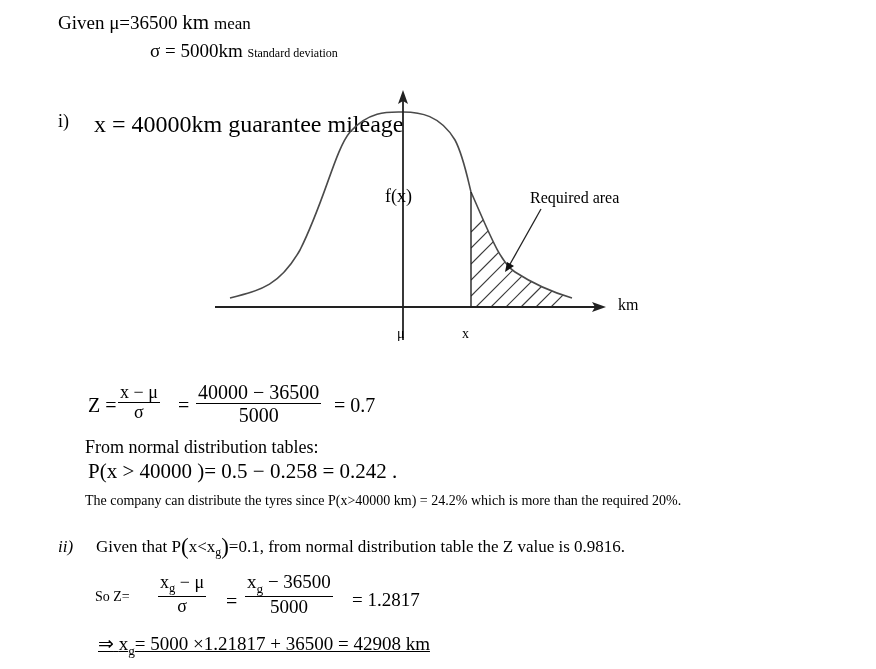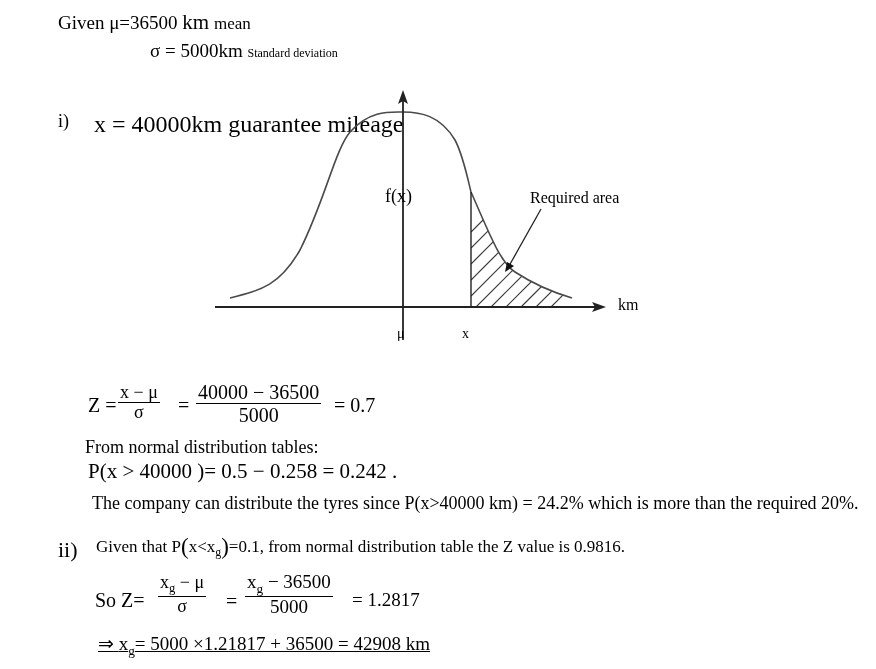--- a/index.html
+++ b/index.html
@@ -78,28 +78,28 @@
 </div>
 <div class="abs times" style="left:178px; top:394px; font-size:20px;">=</div>
 <div class="frac times" style="left:196px; top:382px; font-size:20px;">
   <span class="num">40000 − 36500</span>
   <span class="den">5000</span>
 </div>
 <div class="abs times" style="left:334px; top:394px; font-size:20px;">= 0.7</div>
 
 <div class="abs garamond" style="left:85px; top:437px; font-size:18px;">From normal distribution tables:</div>
 <div class="abs times" style="left:88px; top:459px; font-size:21px;">P(x &gt; 40000 )= 0.5 − 0.258 = 0.242 .</div>
-<div class="abs garamond" style="left:85px; top:493px; font-size:18px;margin-left:7px;">The company can distribute the tyres since P(x&gt;40000 km) = 24.2% which is more than the required 20%.</div>
+<div class="abs garamond" style="left:85px; top:493px; font-size:14px;">The company can distribute the tyres since P(x&gt;40000 km) = 24.2% which is more than the required 20%.</div>
 
-<div class="abs garamond" style="left:58px; top:537px; font-size:22px;">ii)</div>
+<div class="abs garamond" style="left:58px; top:537px; font-size:17px;font-style:italic;">ii)</div>
 <div class="abs garamond" style="left:96px; top:534px; font-size:17px;">
   <span>Given that P</span><span class="bigparen">(</span><span>x&lt;x</span><sub class="g">g</sub><span class="bigparen">)</span><span>=0.1, from normal distribution table the Z value is 0.9816.</span>
 </div>
 
-<div class="abs times" style="left:95px; top:589px; font-size:20px;">So Z=</div>
+<div class="abs times" style="left:95px; top:589px; font-size:14px;">So Z=</div>
 <div class="frac times" style="left:158px; top:573px; font-size:18px;">
   <span class="num"><span>x</span><sub class="g">g</sub><span> − μ</span></span>
   <span class="den">σ</span>
 </div>
 <div class="abs times" style="left:226px; top:590px; font-size:20px;">=</div>
 <div class="frac times" style="left:245px; top:572px; font-size:19px;">
   <span class="num"><span>x</span><sub class="g">g</sub><span> − 36500</span></span>
   <span class="den">5000</span>
 </div>
 <div class="abs times" style="left:352px; top:589px; font-size:19px;text-align:center;">= 1.2817</div>

